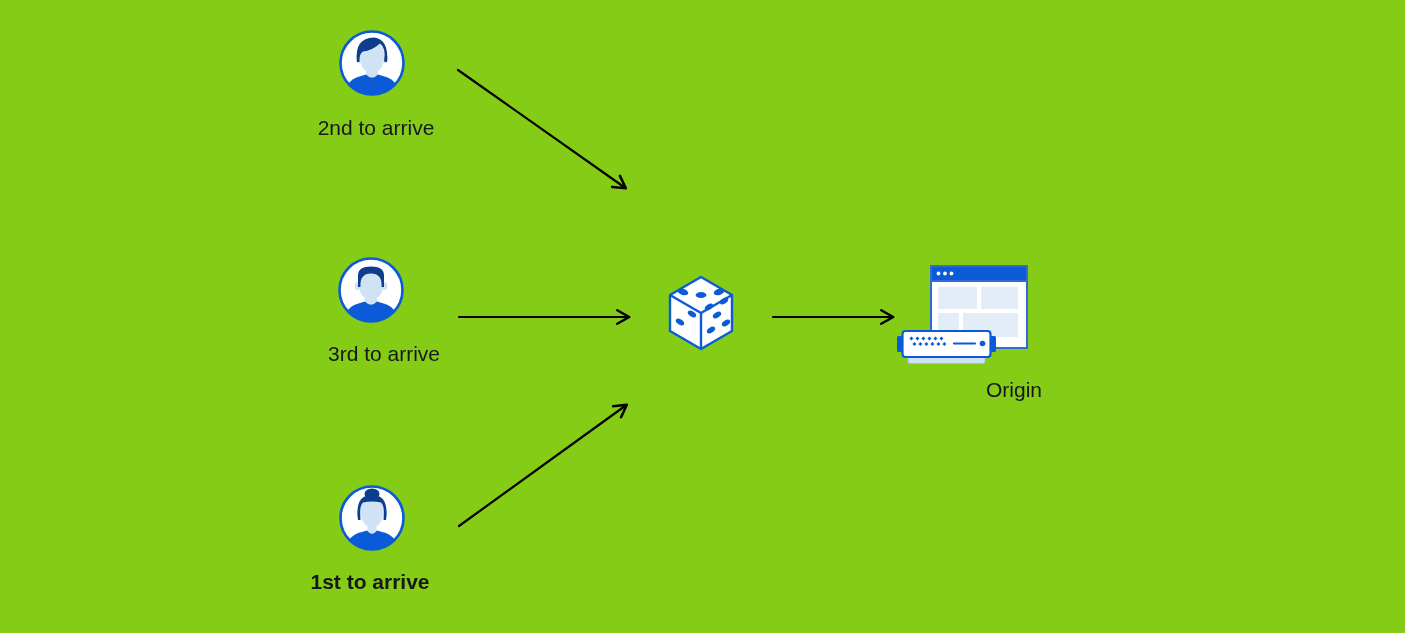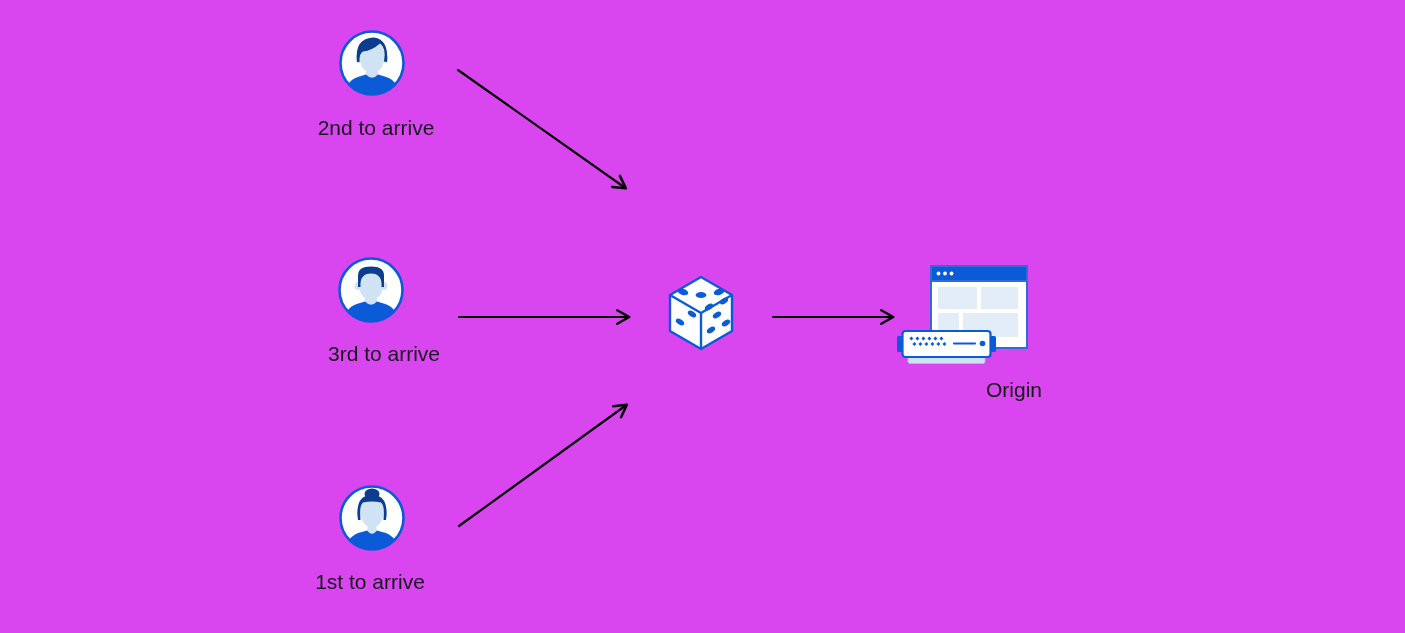--- a/index.html
+++ b/index.html
@@ -1,35 +1,35 @@
 <!DOCTYPE html>
 <html><head>
 <meta charset="utf-8">
 <style>
   html,body{margin:0;padding:0;background:#ffffff;}
   .canvas{
     position:relative;
     width:1405px;height:633px;
-    background:#d946ef;
+    background:#84cc16;
     font-family:"Liberation Sans", sans-serif;
     overflow:hidden;
   }
   .arrows-layer{position:absolute;left:0;top:0;width:1405px;height:633px;}
   .node{position:absolute;}
   .node-label{
     position:absolute;
     text-align:center;
     font-size:21px;
     color:#17181c;
     line-height:1.2;
     white-space:nowrap;
   }
   .lbl-2nd{left:316px;top:115px;width:120px;}
   .lbl-3rd{left:324px;top:341px;width:120px;}
-  .lbl-1st{left:310px;top:569px;width:120px;}
+  .lbl-1st{left:310px;top:569px;width:120px;font-weight:bold;}
   .lbl-origin{left:948px;top:377px;width:132px;}
   .avatar-2nd{left:338px;top:29px;}
   .avatar-3rd{left:337px;top:256px;}
   .avatar-1st{left:338px;top:484px;}
   .dice-node{left:668px;top:275px;}
   .origin-node{left:896px;top:263px;}
 </style>
 </head>
 <body>
 

